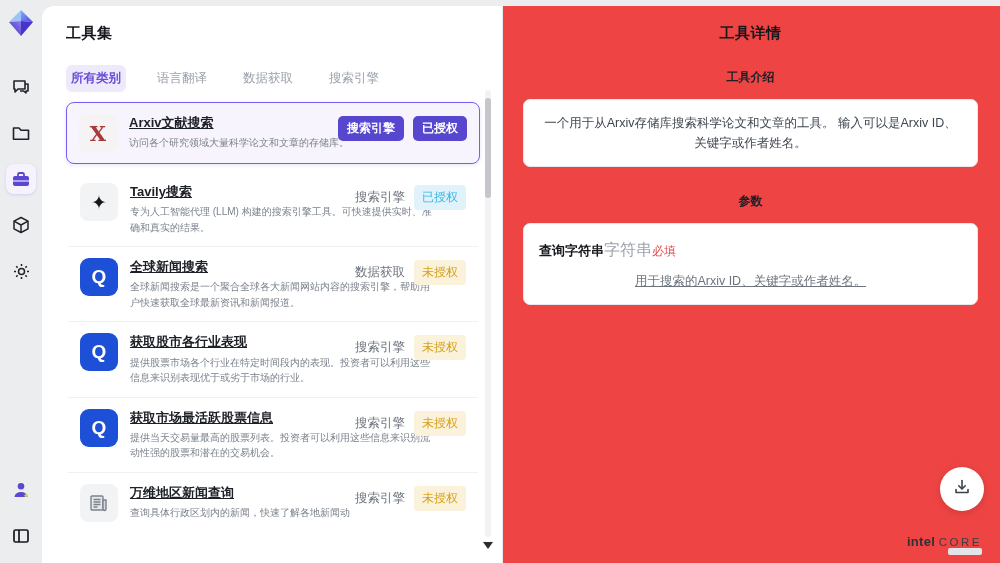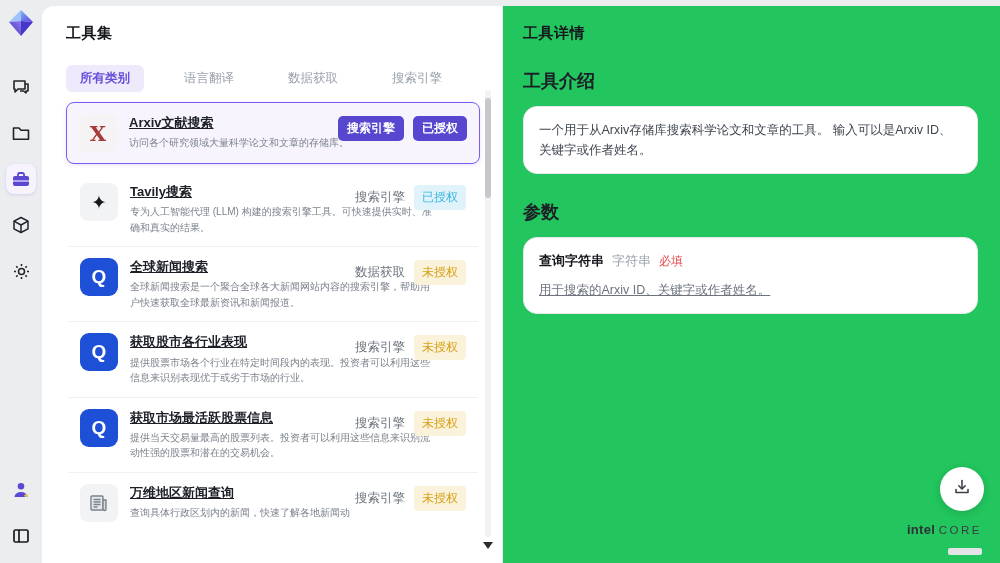--- a/index.html
+++ b/index.html
@@ -17,21 +17,21 @@
   .rail svg { display:block; }
 
   
   .surface { position:absolute; left:42px; top:6px; right:0; bottom:0; background:#ffffff;
     border-top-left-radius:12px; }
 
   
   .list-panel { position:absolute; left:0; top:0; width:460px; height:545px; padding:18px 0 0 24px; }
   .panel-title { font-size:15px; font-weight:bold; color:#16181d; letter-spacing:.5px; }
   .tabs { display:flex; align-items:center; gap:26px; margin-top:22px; }
-  .tab { font-size:12.5px; color:#9aa1ab; cursor:pointer; padding:5px 14px; border-radius:6px; }
+  .tab { font-size:12.5px; color:#9aa1ab; cursor:pointer; padding:5px 5px; border-radius:6px; }
   .tab.active { background:#efe9fc; color:#6a4fd9; font-weight:bold; }
 
   .cards { margin-top:10px; width:414px; }
   .card { position:relative; display:flex; padding:11px 12px; cursor:pointer; background:#fff; }
   .card.selected { border:1.5px solid #7c5cf0; background:#f8f4fe; border-radius:8px;
     box-shadow:0 1px 4px rgba(124,92,240,.18); }
   .card.row { border-bottom:1px solid #eef0f3; border-radius:0; margin:0 2px; }
   .card.row:last-child { border-bottom:none; }
   .cards .gap { height:8px; }
 
@@ -56,36 +56,36 @@
   .vscroll { position:absolute; right:11px; top:84px; bottom:14px; width:6px;
     background:#f1f2f4; border-radius:3px; }
   .vthumb { position:absolute; top:8px; left:0; width:6px; height:100px;
     background:#c5c7cb; border-radius:3px; }
   .varrow { position:absolute; right:9px; top:536px; width:0; height:0;
     border-left:5px solid transparent; border-right:5px solid transparent;
     border-top:7px solid #2a2c31; }
 
   
   .details { position:absolute; left:460px; top:0; right:0; height:557px;
-    border-left:1px solid #e8eaed; background:#22c55e; padding:18px 22px 0 20px; }
+    border-left:1px solid #e8eaed; background:#ef4444; padding:18px 22px 0 20px;text-align:center; }
   .d-title { font-size:15px; font-weight:bold; color:#16181d; letter-spacing:.5px; }
-  .d-sec { font-size:18px; font-weight:bold; color:#1c1f26; margin-top:26px; }
-  .d-box { margin-top:13px; border:1px solid #e7e8ec; border-radius:14px; background:#fff;
+  .d-sec { font-size:12px; font-weight:bold; color:#1c1f26; margin-top:26px; }
+  .d-box { margin-top:13px; border:1px solid #e7e8ec; border-radius:7px; background:#fff;
     padding:13px 15px; font-size:12.5px; color:#3f4650; line-height:1.6; }
-  .param-head { display:flex; align-items:baseline; gap:8px; }
+  .param-head { display:flex; align-items:baseline; }
   .param-name { font-size:13px; font-weight:bold; color:#16181d; }
-  .param-type { font-size:13px; color:#9aa1ab; }
+  .param-type { font-size:16px; color:#9aa1ab; }
   .param-req { font-size:12px; color:#e5484d; }
   .param-desc { font-size:12.5px; color:#6d747e; margin-top:8px;text-decoration:underline; }
 
   
   .dl-btn { position:absolute; right:16px; bottom:52px; width:44px; height:44px; border-radius:50%;
     background:#fff; box-shadow:0 2px 8px rgba(0,0,0,.14); display:flex; align-items:center;
     justify-content:center; cursor:pointer; }
-  .intel { position:absolute; right:18px; bottom:26px; text-align:left; color:#2e3135;
+  .intel { position:absolute; right:18px; bottom:14px; text-align:left; color:#2e3135;
     font-size:13px; line-height:1.1; }
   .intel .i1 { font-weight:bold; letter-spacing:.3px; }
   .intel .i2 { letter-spacing:2.5px; font-size:11.5px; text-transform:uppercase; color:#3a3d42; }
   .intel-sub { position:absolute; right:18px; bottom:8px; width:34px; height:7px;
     background:#e3e4e7; border-radius:2px; }
 </style>
 </head>
 <body>
 
 <div class="rail">

